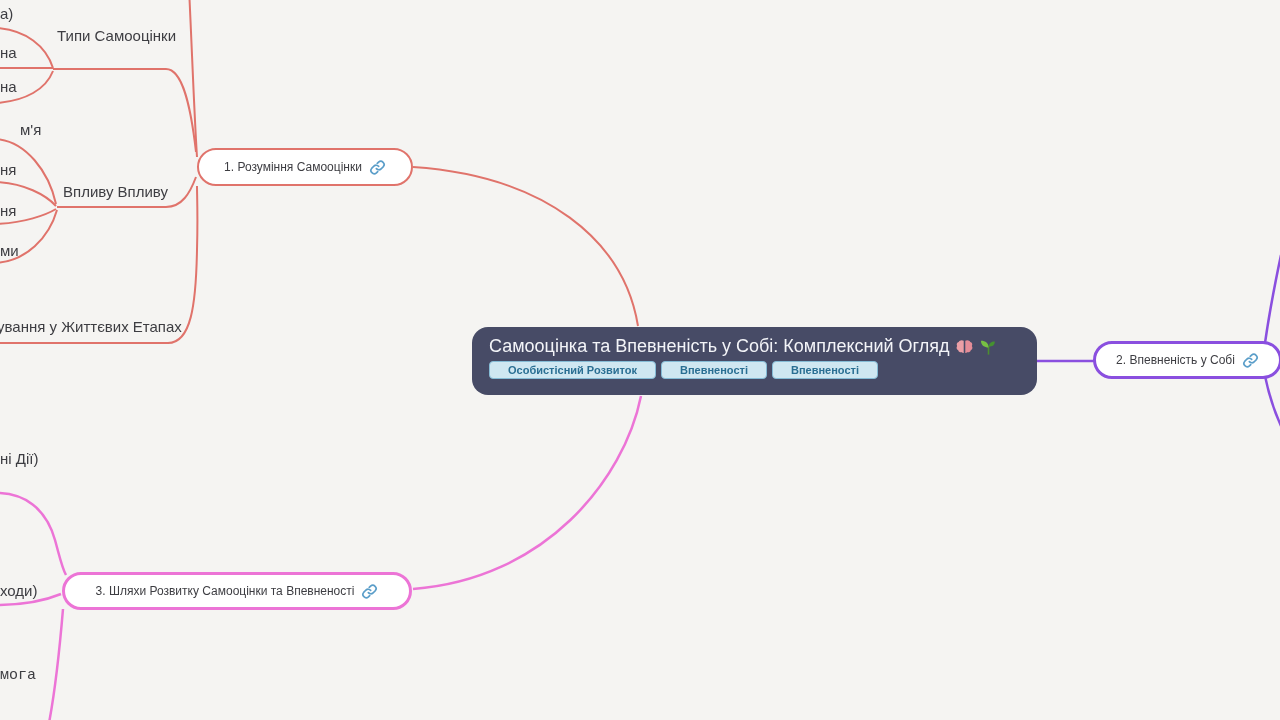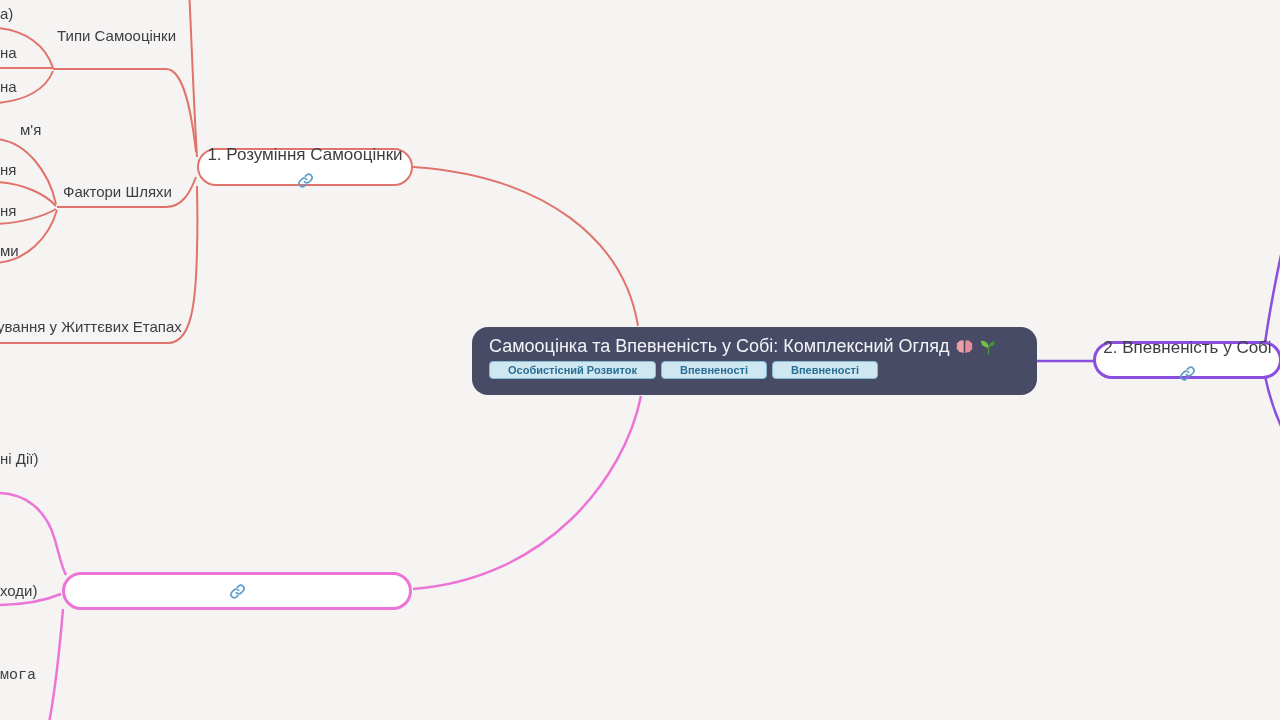--- a/index.html
+++ b/index.html
@@ -11,21 +11,21 @@
   #canvas{position:absolute;left:0;top:0;width:1280px;height:720px;}
   svg.links{position:absolute;left:0;top:0;z-index:1;pointer-events:none;}
   svg.links path{fill:none;}
   .l1{stroke:var(--branch1,#e0736b);stroke-width:2px;}
   .l2{stroke:var(--branch2,#8a4fdf);stroke-width:2.5px;}
   .l3{stroke:var(--branch3,#ec74d6);stroke-width:2.5px;}
 
   .node{
     position:absolute;z-index:3;background:#fff;box-sizing:border-box;
     display:flex;align-items:center;justify-content:center;gap:7px;
-    font-size:17px;color:var(--node-text,#3d3d42);white-space:nowrap;flex-direction:column;
+    font-size:12px;color:var(--node-text,#3d3d42);white-space:nowrap;
   }
   .node1{left:197px;top:148px;width:216px;height:38px;border:2px solid var(--branch1,#e0736b);border-radius:19px;}
   .node2{left:1093px;top:341px;width:189px;height:38px;border:3px solid var(--branch2,#8a4fdf);border-radius:19px;}
   .node3{left:62px;top:572px;width:350px;height:38px;border:3px solid var(--branch3,#ec74d6);border-radius:19px;}
 
   .central{
     position:absolute;z-index:3;left:472px;top:327px;width:565px;height:68px;
     background:var(--central-bg,#474b66);border-radius:16px;box-sizing:border-box;
     padding:9px 0 0 17px;
   }
@@ -116,28 +116,29 @@
 
   <div class="node node2">
     <span>2. Впевненість у Собі</span>
     <svg class="link-icon" viewBox="0 0 24 24">
       <path d="M10.4 13.6a4.6 4.6 0 0 0 6.5.5l3.1-3.1a4.6 4.6 0 0 0-6.5-6.5l-1.8 1.8"></path>
       <path d="M13.6 10.4a4.6 4.6 0 0 0-6.5-.5l-3.1 3.1a4.6 4.6 0 0 0 6.5 6.5l1.8-1.8"></path>
     </svg>
   </div>
 
   <div class="node node3">
+    <span>3. Шляхи Розвитку Самооцінки та Впевненості</span>
     <svg class="link-icon" viewBox="0 0 24 24">
       <path d="M10.4 13.6a4.6 4.6 0 0 0 6.5.5l3.1-3.1a4.6 4.6 0 0 0-6.5-6.5l-1.8 1.8"></path>
       <path d="M13.6 10.4a4.6 4.6 0 0 0-6.5-.5l-3.1 3.1a4.6 4.6 0 0 0 6.5 6.5l1.8-1.8"></path>
     </svg>
   </div>
 
   <div class="sublabel types">Типи Самооцінки</div>
-  <div class="sublabel factors">Фактори Шляхи</div>
+  <div class="sublabel factors">Впливу Впливу</div>
 
   <div class="sublabel f1">а)</div>
   <div class="sublabel f2">на</div>
   <div class="sublabel f3">на</div>
   <div class="sublabel f4">м'я</div>
   <div class="sublabel f5">ня</div>
   <div class="sublabel f6">ня</div>
   <div class="sublabel f7">ми</div>
   <div class="sublabel f8">ування у Життєвих Етапах</div>
   <div class="sublabel f9">ні Дії)</div>

